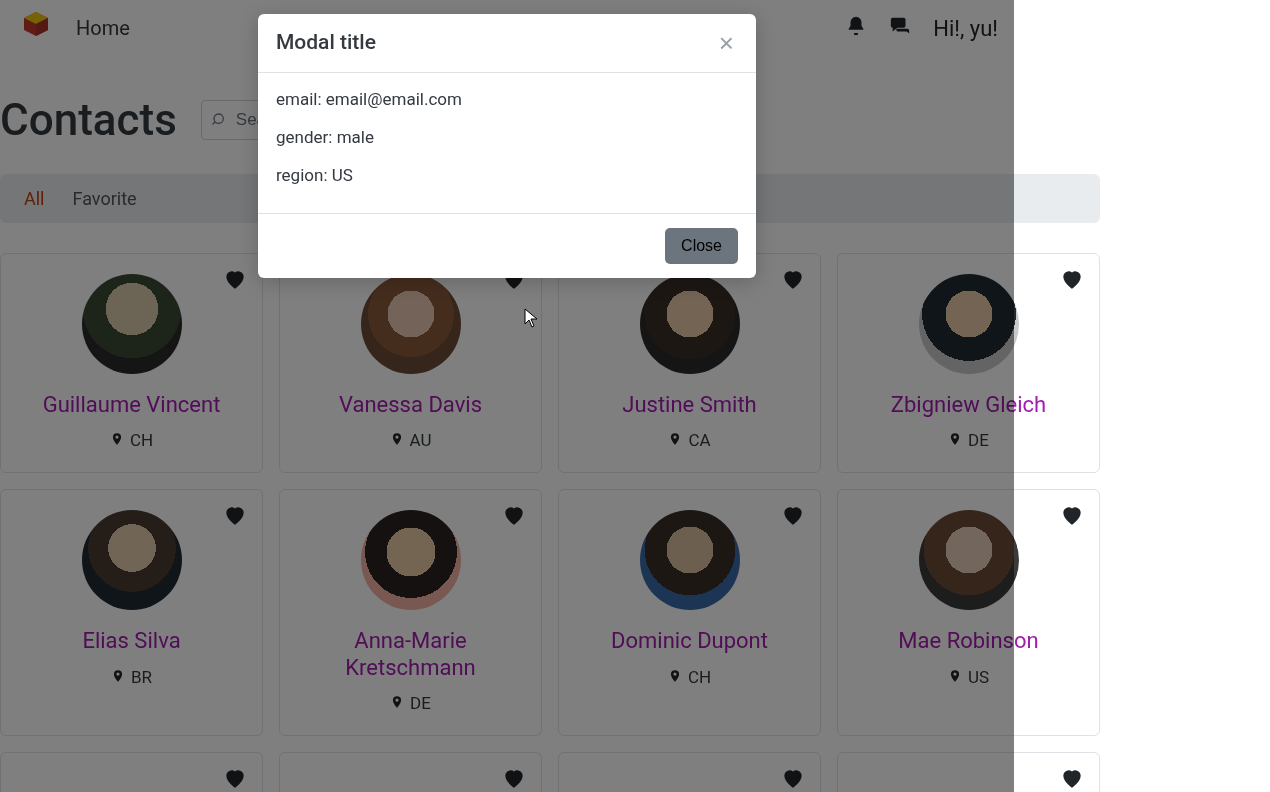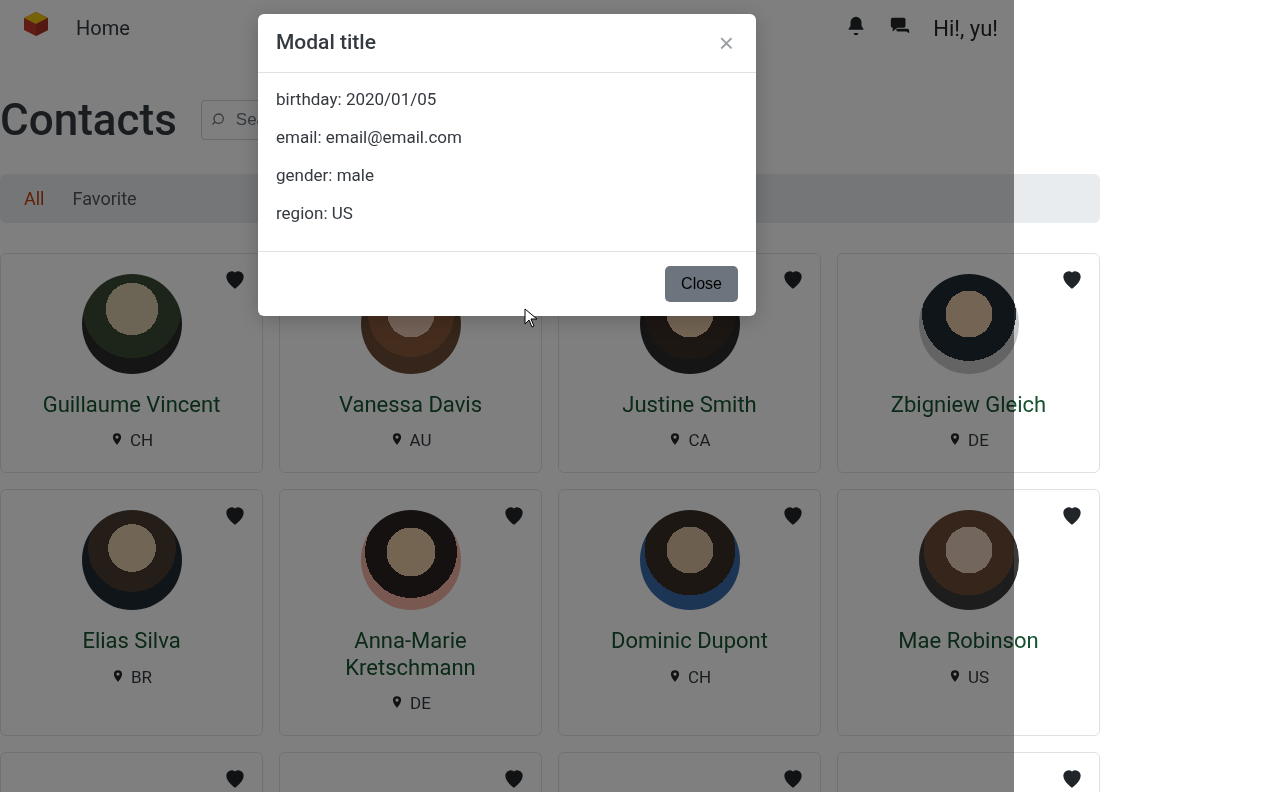--- a/index.html
+++ b/index.html
@@ -36,21 +36,21 @@
   .heart { position:absolute; top:12px; right:14px; width:26px; height:26px; fill:#212529; cursor:pointer;}
   .avatar { width:100px; height:100px; border-radius:50%; margin-top:4px; background:#adb5bd; display:flex; align-items:center; justify-content:center; overflow:hidden;}
   .av0 { background: radial-gradient(circle at 50% 35%, #d9c9a8 0 32%, #3b4a34 32% 60%, #2b2b2b 60% 100%); }
   .av1 { background: radial-gradient(circle at 50% 40%, #e8c7b0 0 30%, #8b5a3c 30% 55%, #6b4a35 55% 100%); }
   .av2 { background: radial-gradient(circle at 50% 40%, #e6c9a8 0 30%, #3a2f28 30% 58%, #2b2b2b 58% 100%); }
   .av3 { background: radial-gradient(circle at 50% 40%, #e6c9a8 0 30%, #1f2a30 30% 60%, #c9c9c9 60% 100%); }
   .av4 { background: radial-gradient(circle at 50% 38%, #e2caad 0 30%, #4a3a30 30% 55%, #1e2a33 55% 100%); }
   .av5 { background: radial-gradient(circle at 50% 42%, #e8caa6 0 32%, #2b2320 32% 60%, #f0b0a0 60% 100%); }
   .av6 { background: radial-gradient(circle at 50% 40%, #d9bfa0 0 30%, #3a2f28 30% 58%, #3a6aa8 58% 100%); }
   .av7 { background: radial-gradient(circle at 50% 40%, #e6cdb8 0 30%, #6b4a35 30% 58%, #3b3b3b 58% 100%); }
-  .name { font-size:22px; color:#14532d; margin-top:18px; text-align:center; line-height:1.2;}
+  .name { font-size:22px; color:#a21caf; margin-top:18px; text-align:center; line-height:1.2;}
   .loc { display:flex; align-items:flex-start; gap:6px; margin-top:12px; font-size:17px; color:#343a40;}
   .loc svg { width:14px; height:18px; fill:#212529; }
 
   .grid .card:nth-child(n+9) { height:130px; overflow:hidden; }
   .grid .card:nth-child(n+9) .avatar { margin-top:24px; }
 
   
   .backdrop { position:absolute; inset:0; background:rgba(0,0,0,0.5); }
   .modal { position:absolute; top:14px; left:50%; transform:translateX(-50%); width:498px; background:#fff; border-radius:6px; box-shadow:0 4px 20px rgba(0,0,0,.2); }
   .modal-header { display:flex; align-items:flex-start; justify-content:space-between; padding:16px 18px; border-bottom:1px solid #dee2e6;}
@@ -243,21 +243,20 @@
       </div>
   </div>
 
   <div class="backdrop"></div>
   <div class="modal">
     <div class="modal-header">
       <div class="modal-title">Modal title</div>
       <button class="close-x">×</button>
     </div>
     <div class="modal-body">
-      <p><span>birthday: </span><span>2020/01/05</span></p>
       <p><span>email: </span><span>email@email.com</span></p>
       <p><span>gender: </span><span>male</span></p>
       <p><span>region: </span><span>US</span></p>
     </div>
     <div class="modal-footer">
       <button class="btn">Close</button>
     </div>
   </div>
 
   <div class="cursor">

